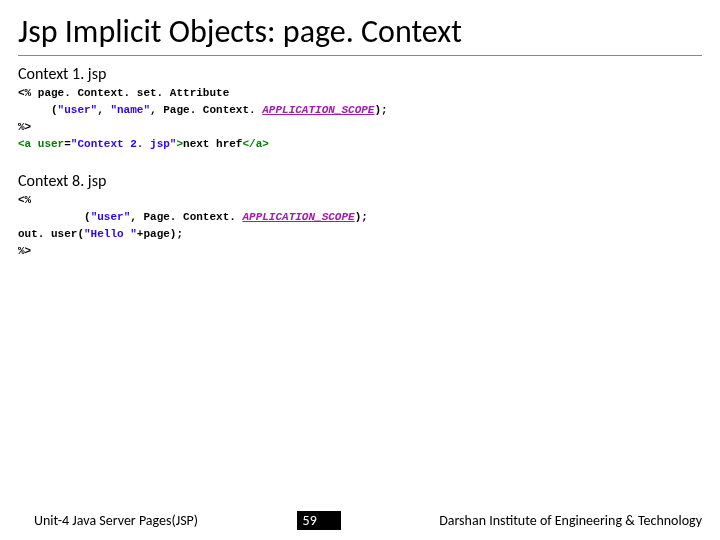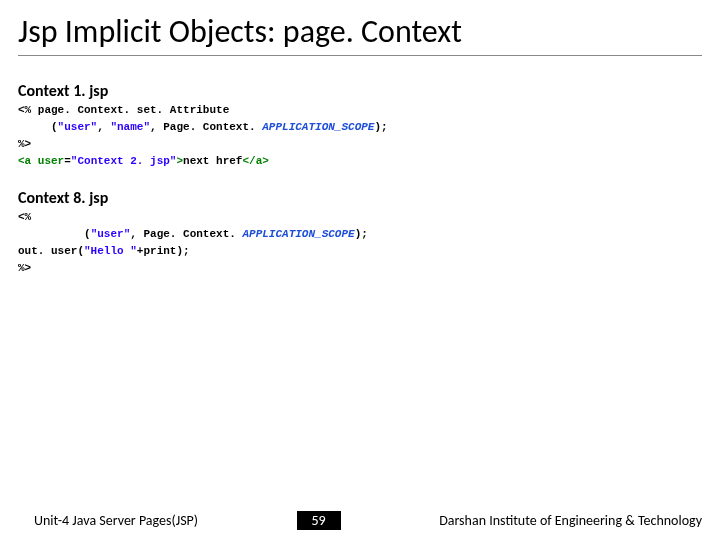--- a/index.html
+++ b/index.html
@@ -11,56 +11,55 @@
     padding: 12px 18px 0 18px;
     position: relative;
     color: #000;
   }
   .title {
     font-size: 32px;
     font-weight: 400;
     color: #000;
     padding-bottom: 4px;
     border-bottom: 1px solid #888;
-    margin-bottom: 25px;
+    margin-bottom: 8px;
   }
   .subheading {
     font-size: 16px;
-    font-weight: 700;
+    font-weight: 400;
     color: #000;
     margin-bottom: 2px;
   }
   .codeblock {
     margin-bottom: 18px;
   }
   .code-line {
     font-family: "Courier New", monospace;
     font-size: 11px;
     line-height: 1.55;
     white-space: pre;
     font-weight: bold;
   }
   .tag   { color: #000; }
   .str   { color: #2a00ff; }
-  .const { color: #1d4ed8; font-style: italic; }
+  .const { color: #a21caf; font-style: italic; text-decoration: underline; }
   .link  { color: #008000; }
   .plain { color: #000; }
   .footer {
     position: absolute;
     left: 16px; right: 0; bottom: 10px;
     display: flex;
     align-items: center;
     font-size: 14px;
     color: #000;
     padding: 0 18px;
   }
   .footer-left { flex: 0 0 auto; }
   .footer-center {
     flex: 1 1 auto;
-    text-align: center;
     background: #000;
     color: #fff;
     max-width: 44px;
     margin: 0 auto;
     padding: 1px 6px;
   }
   .footer-spacer { flex: 1 1 auto; }
   .footer-right { flex: 0 0 auto; text-align: right; }
 </style>
 </head>
@@ -73,21 +72,21 @@
   <div class="code-line"><span class="tag">&lt;% page. Context. set. Attribute</span></div>
   <div class="code-line"><span class="plain">     (</span><span class="str">"user"</span><span class="plain">, </span><span class="str">"name"</span><span class="plain">, Page. Context. </span><span class="const">APPLICATION_SCOPE</span><span class="plain">);</span></div>
   <div class="code-line"><span class="tag">%&gt;</span></div>
   <div class="code-line"><span class="link">&lt;a </span><span class="link">user</span><span class="plain">=</span><span class="str">"Context 2. jsp"</span><span class="link">&gt;</span><span class="plain">next href</span><span class="link">&lt;/a&gt;</span></div>
 </div>
 
 <div class="codeblock">
   <div class="subheading">Context 8. jsp</div>
   <div class="code-line"><span class="tag">&lt;%</span></div>
   <div class="code-line"><span class="plain">          (</span><span class="str">"user"</span><span class="plain">, Page. Context. </span><span class="const">APPLICATION_SCOPE</span><span class="plain">);</span></div>
-  <div class="code-line"><span class="plain">out. user(</span><span class="str">"Hello "</span><span class="plain">+print);</span></div>
+  <div class="code-line"><span class="plain">out. user(</span><span class="str">"Hello "</span><span class="plain">+page);</span></div>
   <div class="code-line"><span class="tag">%&gt;</span></div>
 </div>
 
 <div class="footer">
   <div class="footer-left">Unit-4 Java Server Pages(JSP)</div>
   <div class="footer-spacer"></div>
   <div class="footer-center">59</div>
   <div class="footer-spacer"></div>
   <div class="footer-right">Darshan Institute of Engineering &amp; Technology</div>
 </div>

